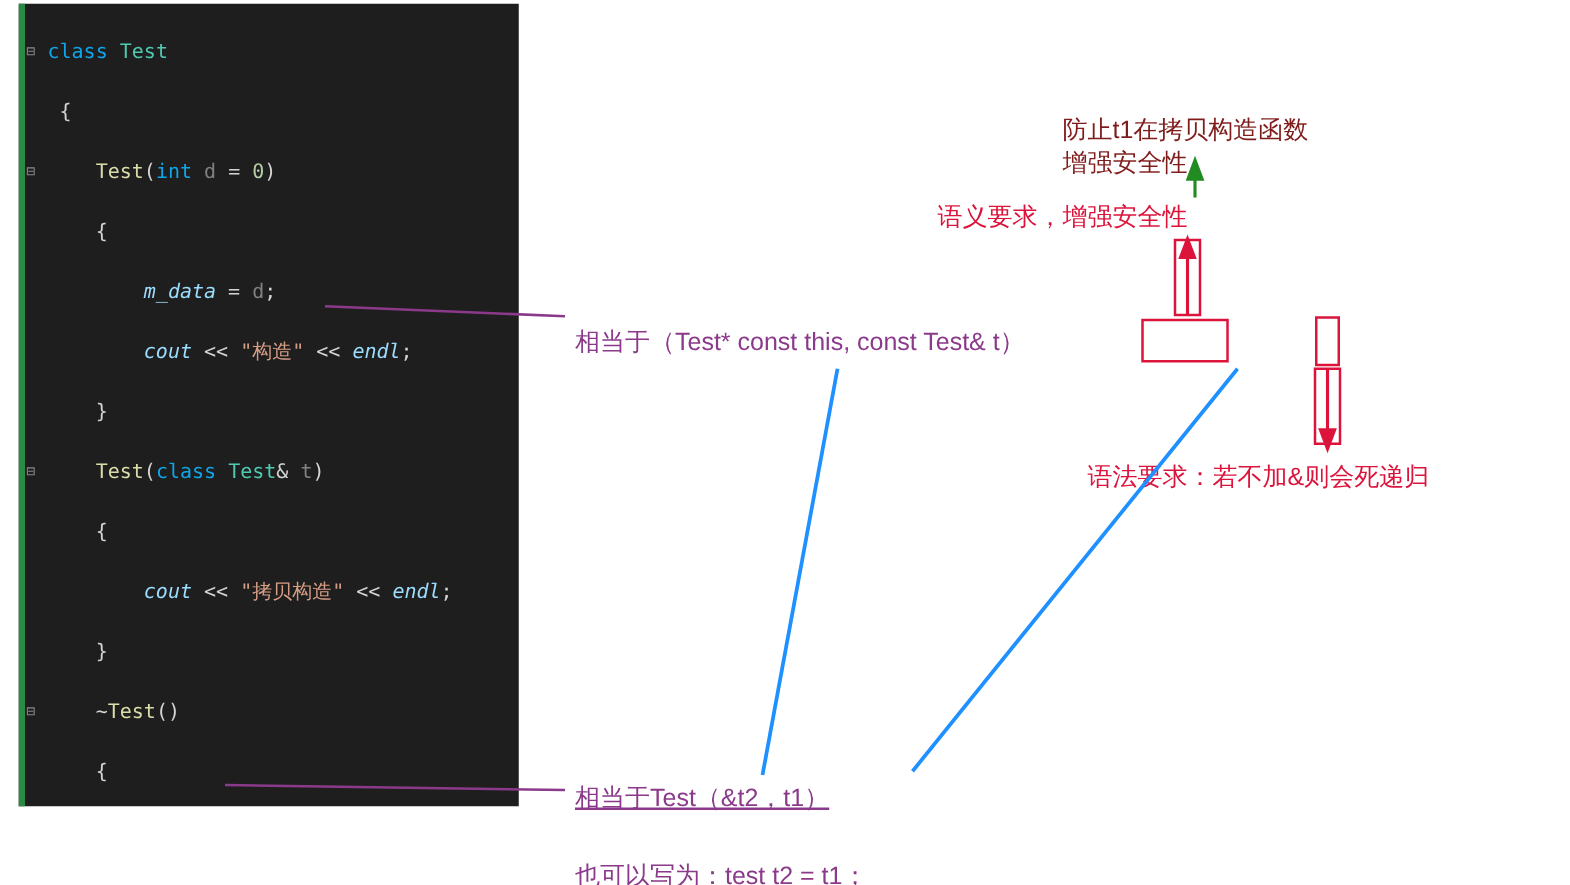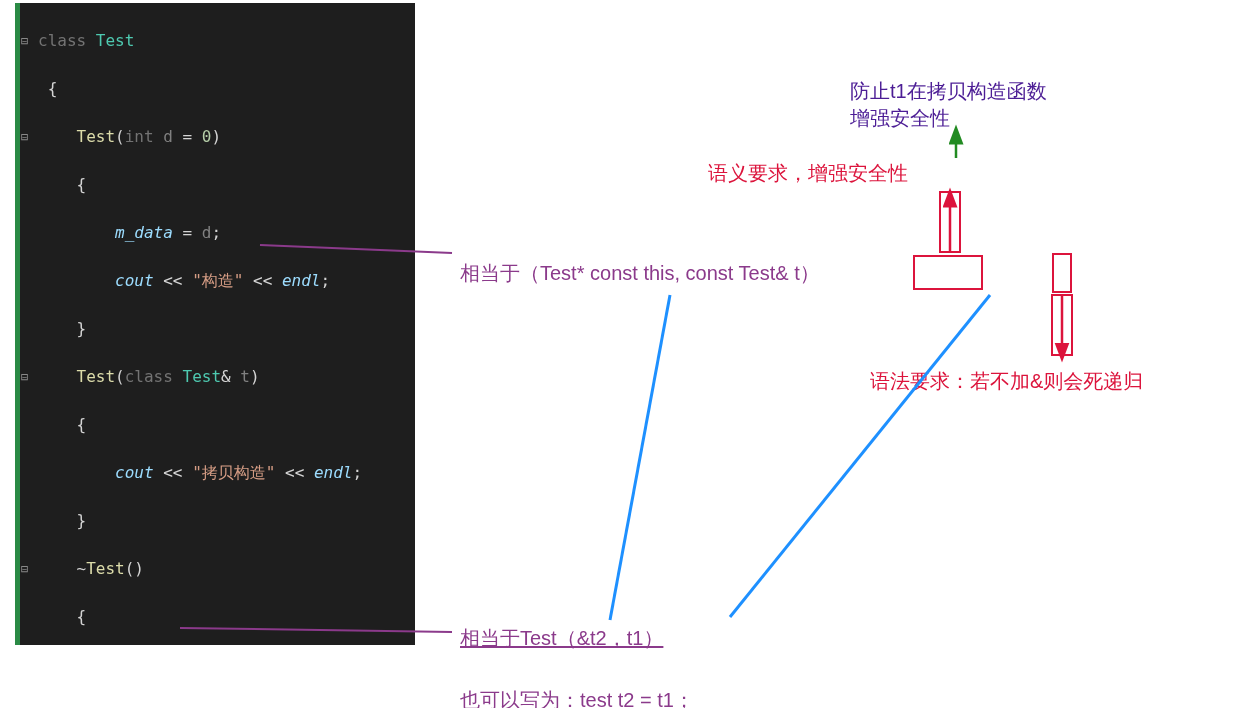--- a/index.html
+++ b/index.html
@@ -26,33 +26,33 @@
   padding: 2px 0 2px 4px;
   white-space: pre;
 }
 .gutter-mark {
   position: absolute;
   left: -3px;
   color: #888;
   font-size: 12px;
 }
 .line { position: relative; padding-left: 14px; }
-.kw { color: #737373; }
+.kw { color: #0ea5e9; }
 .cls { color: #4ec9b0; }
 .var { color: #9cdcfe; font-style: italic; }
 .func { color: #dcdcaa; }
 .num { color: #b5cea8; }
 .param { color: #808080; }
 .str { color: #d69d85; }
 .annotation {
   position: absolute;
   font-size: 20px;
   font-family: "Microsoft YaHei", "SimSun", sans-serif;
 }
-.green-text { color: #4c1d95; }
+.green-text { color: #7f1d1d; margin-top: 12px; }
 .red-text { color: #dc143c; }
 .purple-text { color: #8b3a8b; }
 .red-box {
   position: absolute;
   border: 2.5px solid #dc143c;
 }
 svg.overlay {
   position: absolute;
   top: 0; left: 0;
   width: 1256px; height: 708px;
@@ -82,21 +82,21 @@
 
 
 
 
 
 
 </div>
 
 <div class="annotation green-text" style="left:850px; top:78px;">防止t1在拷贝构造函数</div>
 <div class="annotation green-text" style="left:850px; top:105px;">增强安全性</div>
-<div class="annotation red-text" style="left:708px; top:160px;">语义要求，增强安全性</div>
+<div class="annotation red-text" style="left:750px; top:160px;">语义要求，增强安全性</div>
 <div class="annotation purple-text" style="left:460px; top:260px;">相当于（Test* const this, const Test&amp; t）</div>
 <div class="annotation red-text" style="left:870px; top:368px;">语法要求：若不加&amp;则会死递归</div>
 <div class="annotation purple-text" style="left:460px; top:625px;text-decoration:underline;">相当于Test（&amp;t2，t1）</div>
 <div class="annotation purple-text" style="left:460px; top:655px;margin-top:32px;">也可以写为：test t2 = t1；</div>
 
 <div class="red-box" style="left:913px; top:255px; width:70px; height:35px;"></div>
 <div class="red-box" style="left:1052px; top:253px; width:20px; height:40px;"></div>
 
 <svg class="overlay">
   <defs>

